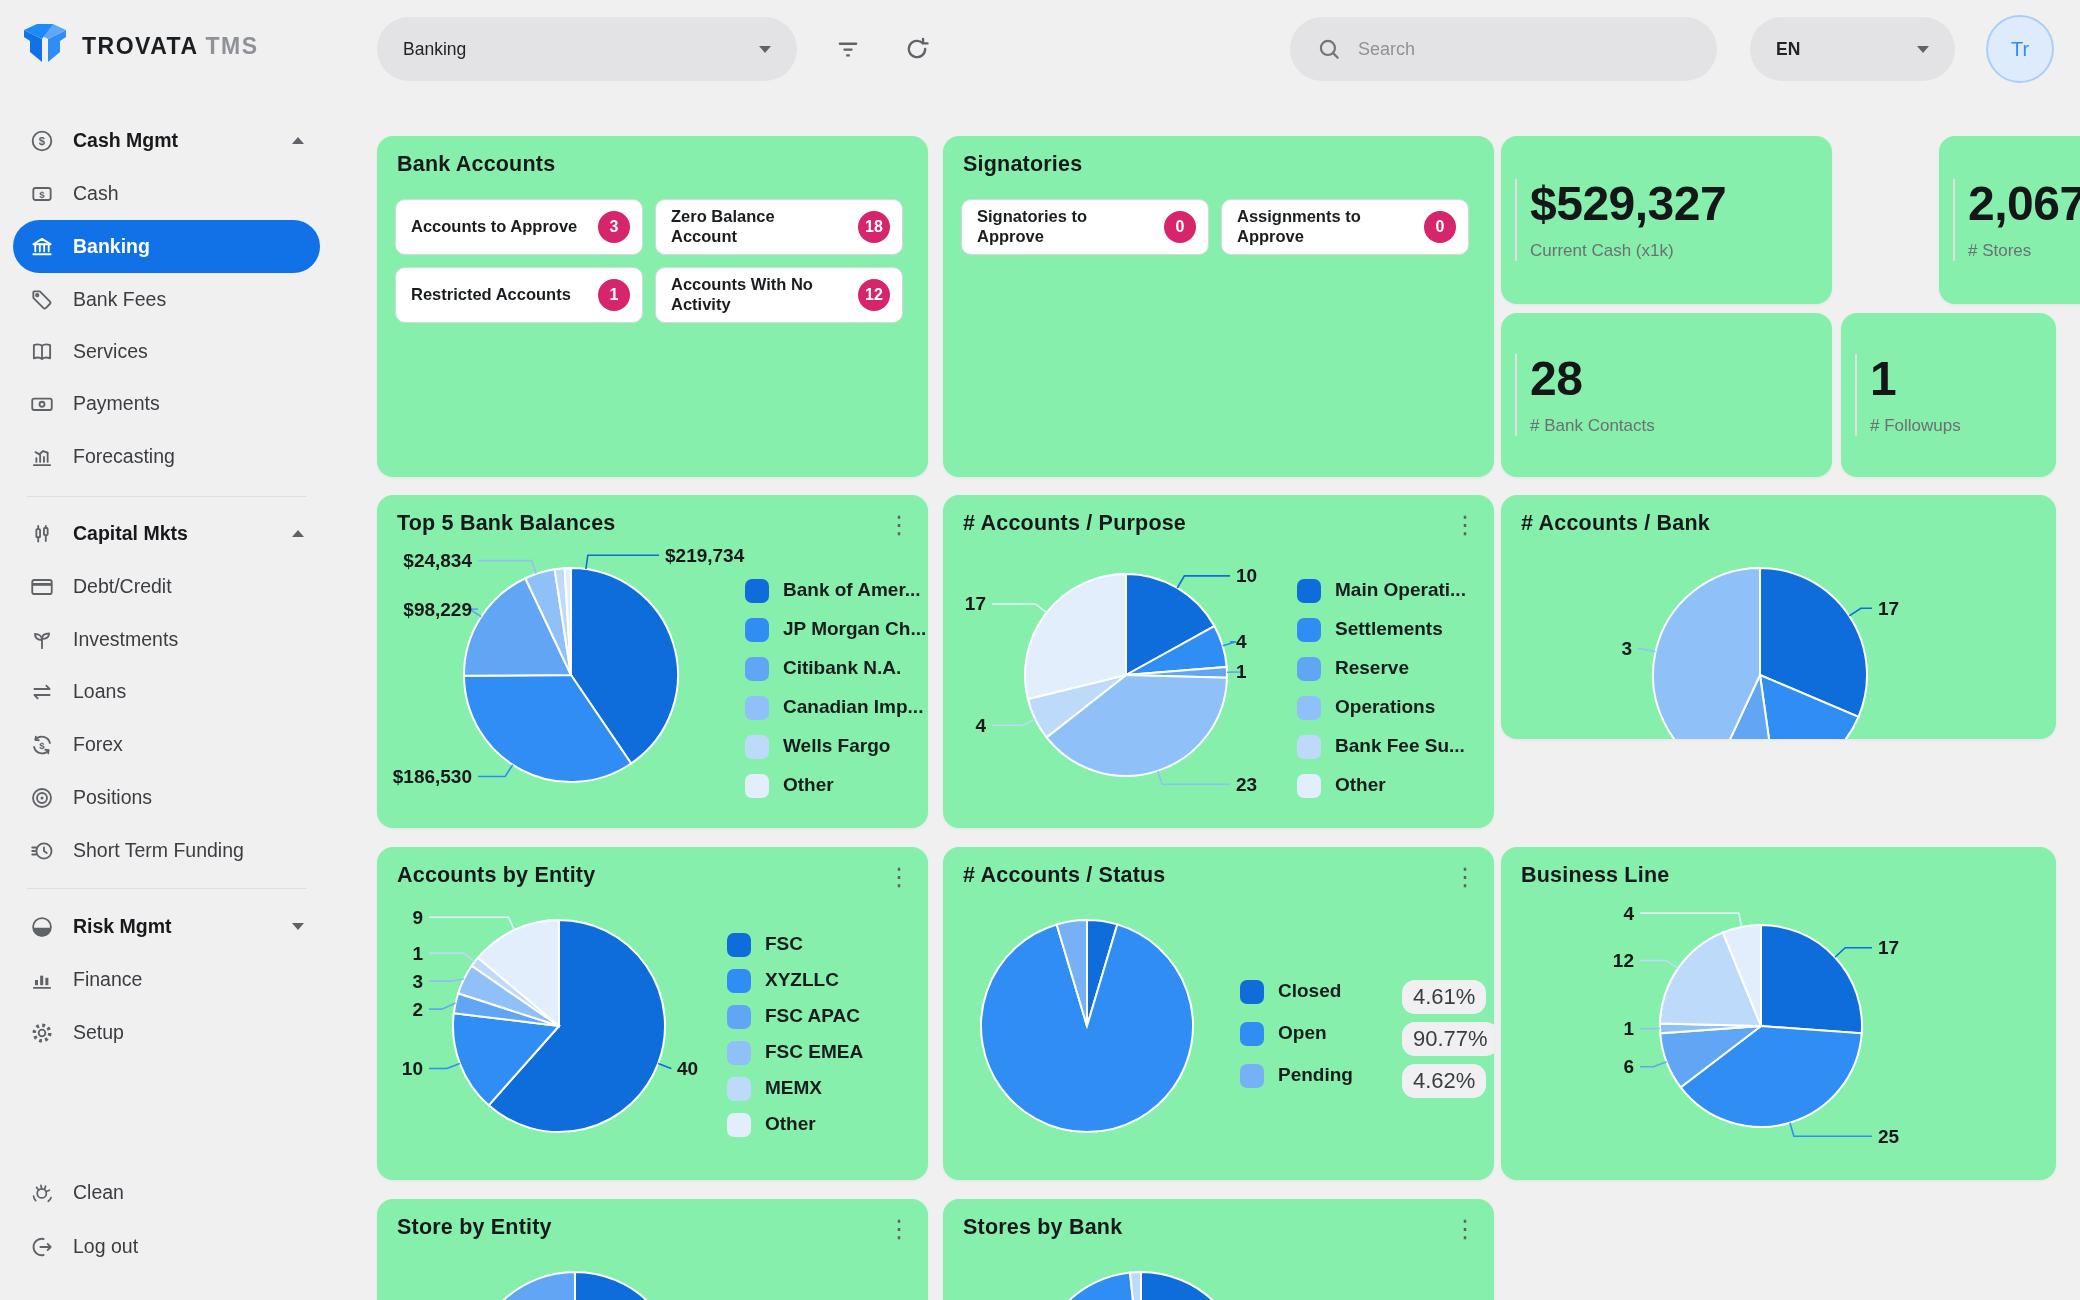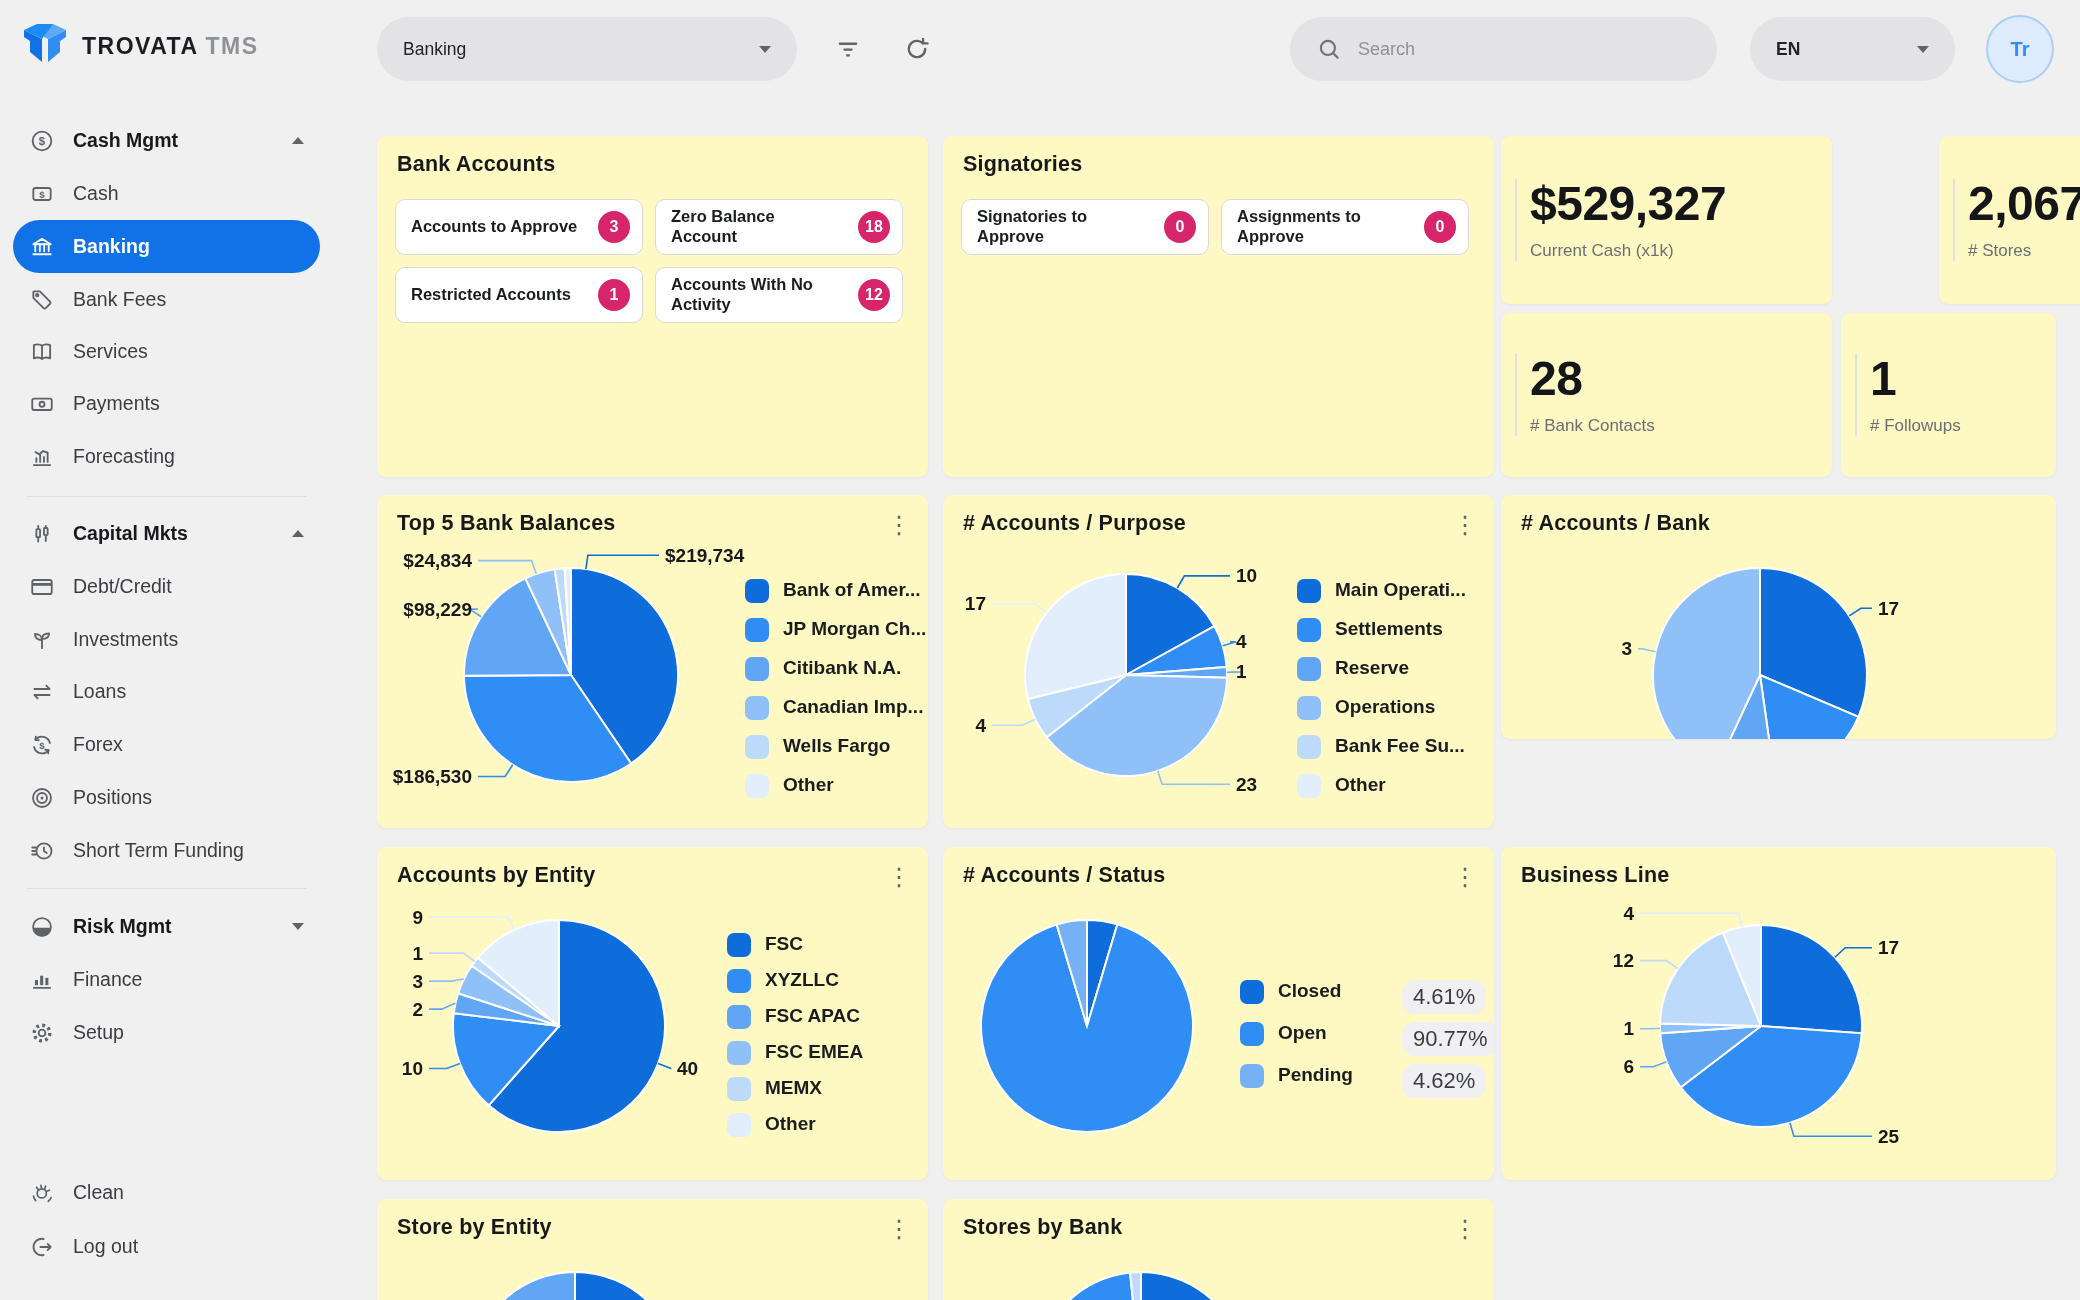--- a/index.html
+++ b/index.html
@@ -32,23 +32,23 @@
     display:flex;align-items:center;box-sizing:border-box;padding:0 26px;cursor:pointer}
   .tb-pill .tb-text{font-size:17.5px;color:#202327}
   .tb-icon{position:absolute;top:30px;width:40px;height:40px;border:none;background:transparent;
     color:#5F6368;cursor:pointer;padding:0}
   .tb-icon svg{width:28px;height:28px}
   .search-input{border:none;background:transparent;outline:none;font-size:18px;
     font-family:"Liberation Sans",sans-serif;color:#202327;margin-left:14px;width:300px}
   .search-input::placeholder{color:#8F9296}
   .avatar{position:absolute;left:1986px;top:15px;width:68px;height:68px;border-radius:50%;
     background:#DDEBFD;border:2px solid #A9CFF7;box-sizing:border-box;display:flex;
-    align-items:center;justify-content:center;font-size:20px;font-weight:700;color:#2F8DF4;cursor:pointer}
+    align-items:center;justify-content:center;font-size:20px;font-weight:400;color:#2F8DF4;cursor:pointer}
   
-  .card{position:absolute;background:#fef9c3;border-radius:9px;box-shadow:0 1px 3px rgba(16,24,40,.05);overflow:hidden}
+  .card{position:absolute;background:#86efac;border-radius:16px;box-shadow:0 1px 3px rgba(16,24,40,.05);overflow:hidden}
   .card h2{position:absolute;margin:0;top:16px;left:20px;font-size:21.5px;font-weight:700;color:#17191C;letter-spacing:.2px}
   .kebab{position:absolute;top:16px;right:14px;width:30px;text-align:center;font-size:24px;
     color:#5F6368;cursor:pointer;user-select:none}
   .pill-btn{position:absolute;width:248px;height:56px;background:#fff;border:1.5px solid #D8D8DA;
     border-radius:10px;display:flex;align-items:center;justify-content:space-between;
     padding:0 12px 0 15px;box-sizing:border-box;cursor:pointer;font-family:"Liberation Sans",sans-serif;text-align:left}
   .pill-label{font-size:16.5px;font-weight:700;color:#1A1D1F;line-height:1.2;max-width:168px}
   .badge{min-width:32px;height:32px;border-radius:16px;background:#D6256B;color:#fff;
     display:flex;align-items:center;justify-content:center;font-size:16px;font-weight:700;flex:none;padding:0 4px;box-sizing:border-box}
   .stat-inner{position:absolute;left:14px;top:50%;transform:translateY(-50%);

